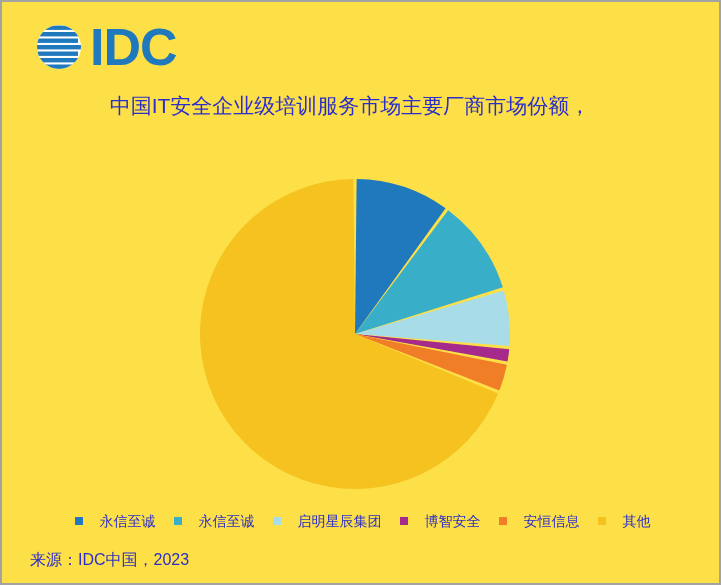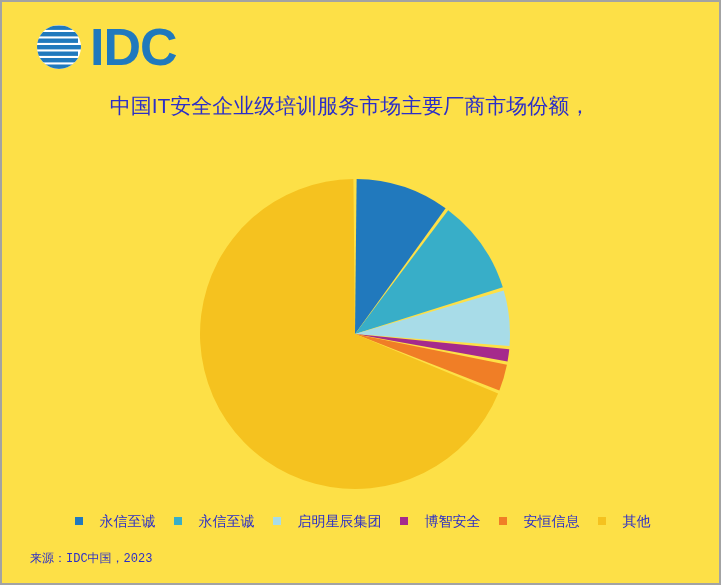--- a/index.html
+++ b/index.html
@@ -93,22 +93,22 @@
     line-height: 1;
     margin-left: 12px;
   }
 
   
   #source {
     position: absolute;
     left: 28px;
     top: 548px;
     color: #2b2ec8;
-    font-size: 12px;
-    font-family: Liberation Mono, monospace;
+    font-size: 16px;
+    font-family: Liberation Sans, sans-serif;
   }
 </style>
 </head>
 <body>
 
 <div id="page">
 
   <div id="logo">
     <span>
       <svg id="logo-globe" width="54" height="54" viewBox="0 0 54 54" aria-hidden="true">

